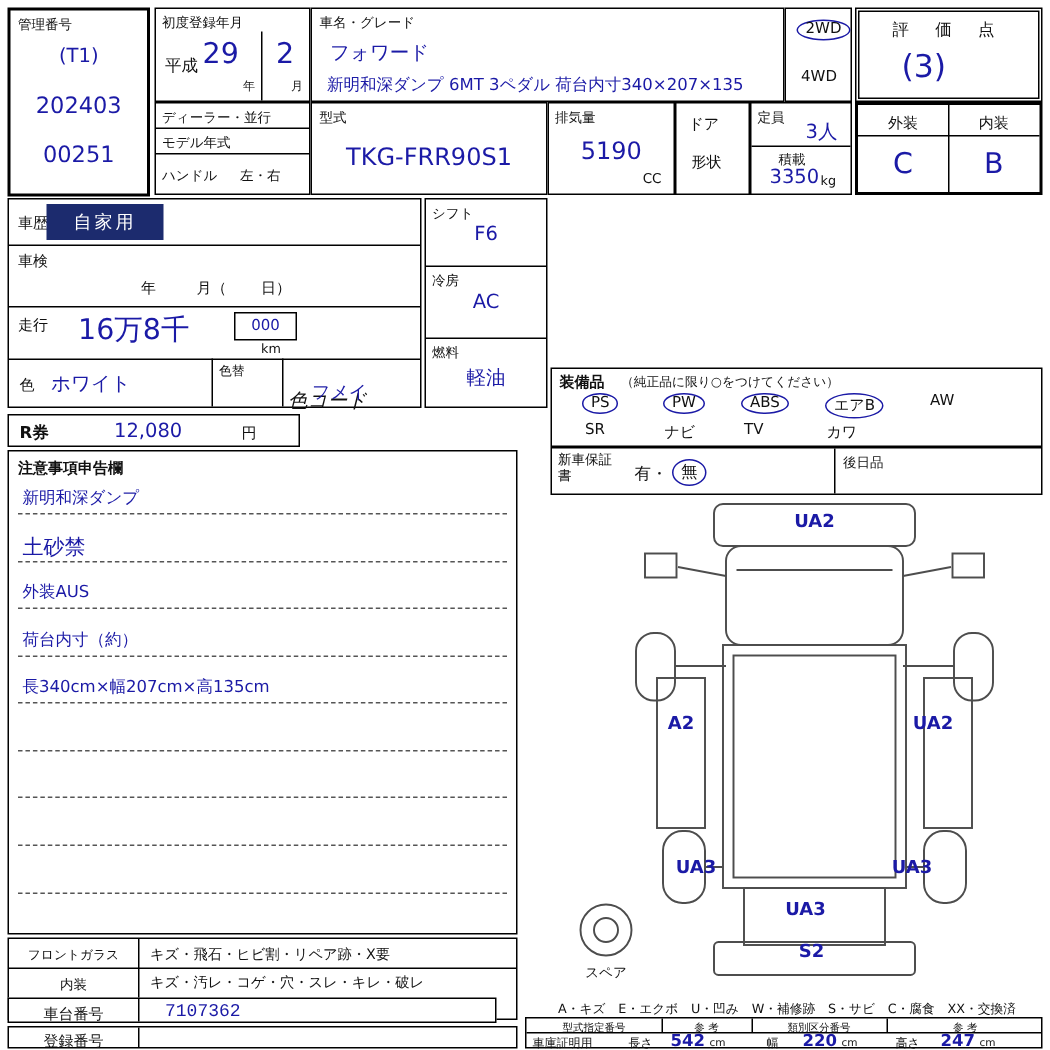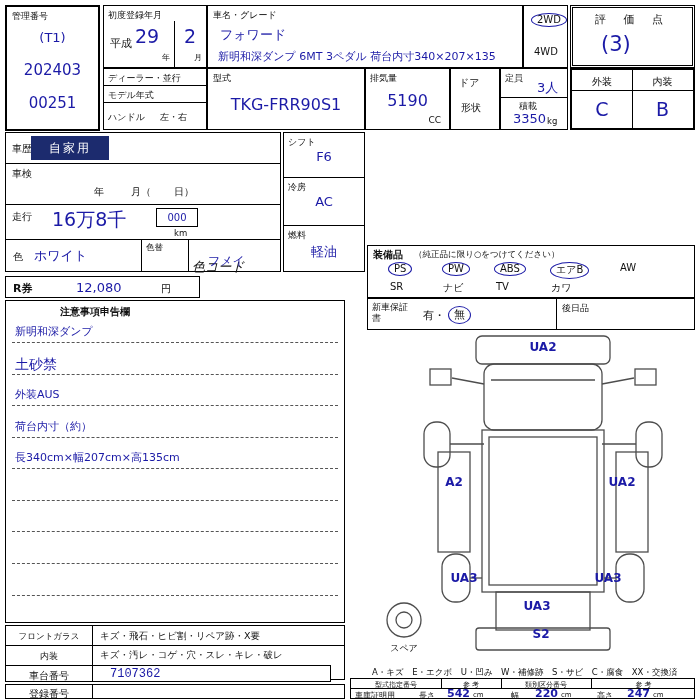--- a/index.html
+++ b/index.html
@@ -165,21 +165,21 @@
     <span class="lb" style="left:194px;top:3px;">後日品</span>
   </div>
 
   <div class="b" style="left:5px;top:276px;width:195px;height:22px;">
     <span class="lb" style="left:7px;top:4px;font-size:11px;font-weight:bold;">R券</span>
     <span class="vl" style="left:70px;top:3px;font-size:13px;">12,080</span>
     <span class="lb" style="left:155px;top:5px;font-size:10px;">円</span>
   </div>
 
   <div class="b" style="left:5px;top:300px;width:340px;height:323px;">
-    <span class="lb" style="left:6px;top:4px;font-size:10px;font-weight:bold;margin-left:48px;">注意事項申告欄</span>
+    <span class="lb" style="left:6px;top:4px;font-size:10px;font-weight:bold;">注意事項申告欄</span>
     <span class="vl" style="left:9px;top:23px;font-size:11px;">新明和深ダンプ</span>
     <div class="dash" style="top:41px;"></div>
     <span class="vl" style="left:9px;top:55px;font-size:14px;">土砂禁</span>
     <div class="dash" style="top:73px;"></div>
     <span class="vl" style="left:9px;top:86px;font-size:11px;">外装AUS</span>
     <div class="dash" style="top:104px;"></div>
     <span class="vl" style="left:9px;top:118px;font-size:11px;">荷台内寸（約）</span>
     <div class="dash" style="top:136px;"></div>
     <span class="vl" style="left:9px;top:149px;font-size:11px;">長340cm×幅207cm×高135cm</span>
     <div class="dash" style="top:167px;"></div>

